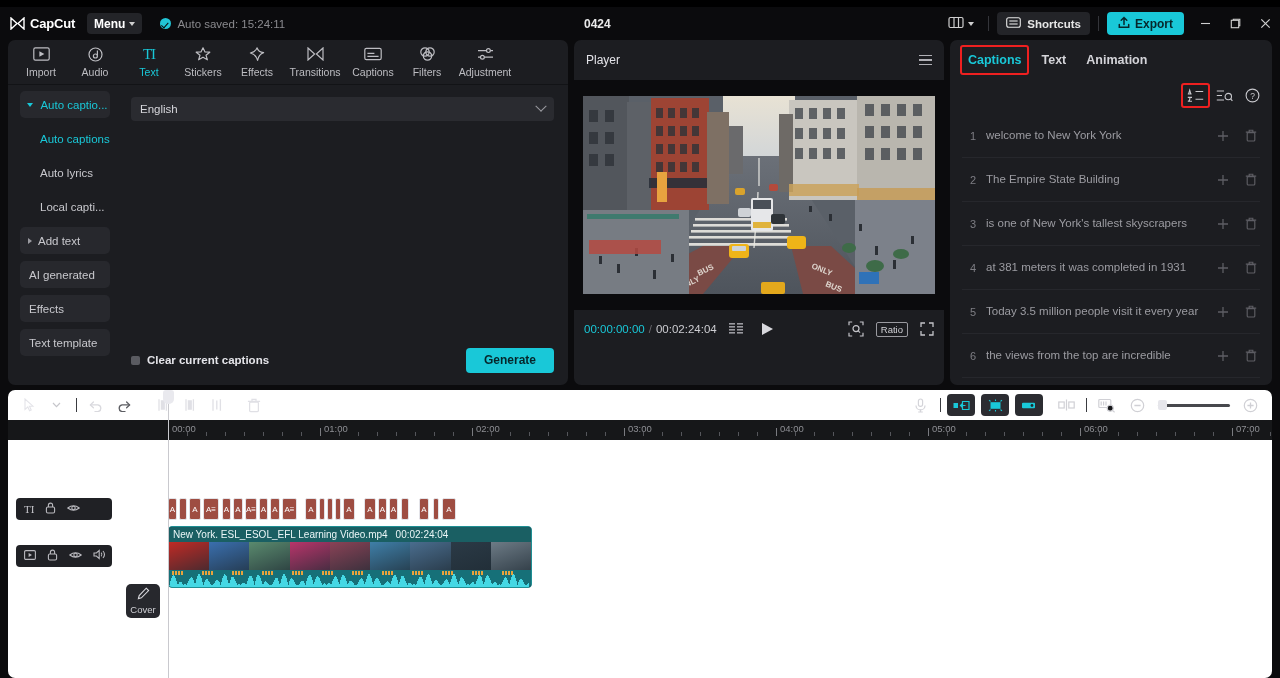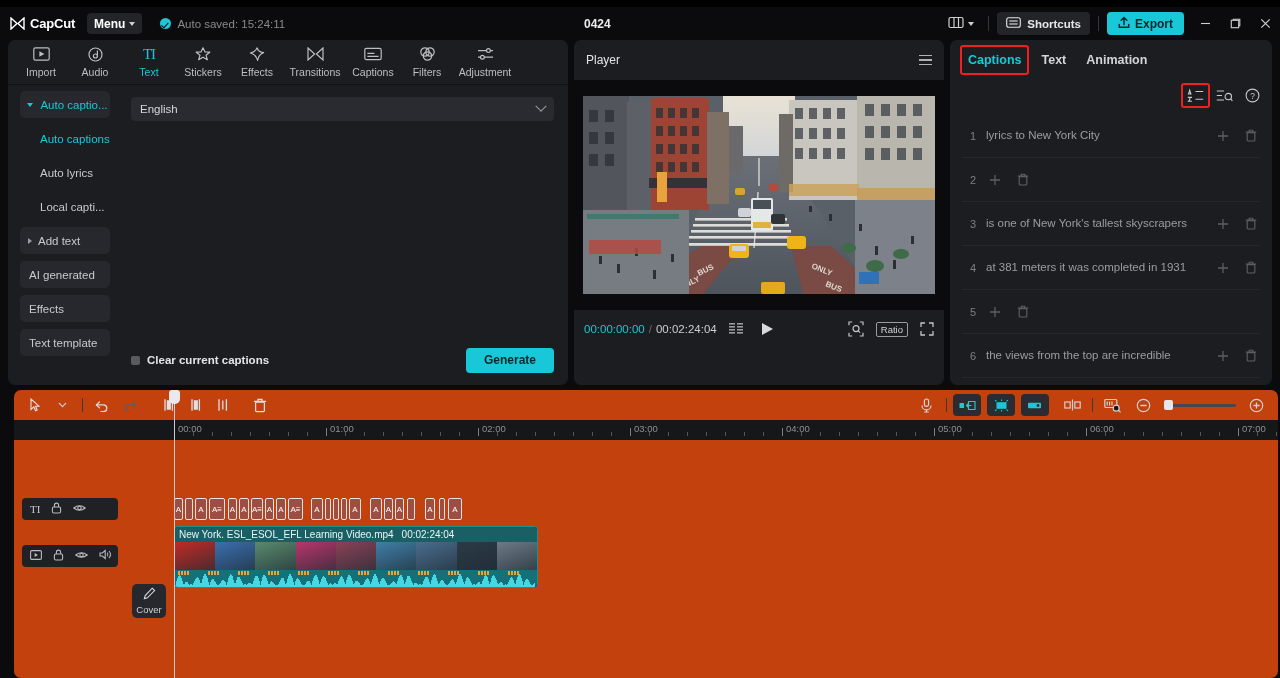--- a/index.html
+++ b/index.html
@@ -103,22 +103,22 @@
   .hl-box { position:absolute; border:2px solid #ee2020; border-radius:3px; pointer-events:none; }
   .cap-toolrow { height:34px; display:flex; align-items:center; justify-content:flex-end;
                  padding-right:12px; gap:12px; position:relative; }
   .cap-list { height:270px; overflow:hidden; padding:0 12px; }
   .cap-row { display:flex; align-items:center; min-height:44px; border-bottom:1px solid #26272c; gap:10px; }
   .cap-idx { width:14px; text-align:right; font-size:11px; color:#7e7e84; flex:none; }
   .cap-text { flex:1; font-size:11.5px; color:#9c9ca2; line-height:15px; padding:6px 0; }
   .cap-act { width:18px; display:flex; align-items:center; justify-content:center; color:#5e5e64; flex:none; }
 
   
-  .timeline { position:absolute; left:14px; top:383px; width:1264px; height:288px;
-              background:#c2410c; border-radius:7px; overflow:hidden; }
+  .timeline { position:absolute; left:8px; top:383px; width:1264px; height:288px;
+              background:#ffffff; border-radius:7px; overflow:hidden; }
   .tl-toolbar { height:30px; display:flex; align-items:center; padding:0 8px; }
   .tl-left { display:flex; align-items:center; gap:0; }
   .tlb { width:27px; height:24px; display:flex; align-items:center; justify-content:center; color:#d4d4d9; }
   .tlb.dim { color:#5d5e63; }
   .tl-sep { width:1px; height:14px; background:#3a3b40; margin:0 6px; }
   .tl-right { margin-left:auto; display:flex; align-items:center; gap:0; }
   .tlb-act { width:28px; height:22px; border-radius:4px; background:#2b2c31; display:flex;
              align-items:center; justify-content:center; margin-right:6px; }
   .zoom-slider { width:72px; height:3px; background:#47484d; border-radius:2px; position:relative; margin:0 7px; }
   .zoom-knob { position:absolute; left:0; top:-3.5px; width:9px; height:10px; background:#e6e6eb; border-radius:2px; }
@@ -613,41 +613,42 @@
       <span>
         <svg width="15" height="15" viewBox="0 0 15 15">
             <circle cx="7.5" cy="7.5" r="6.4" fill="none" stroke="#c8c8cd" stroke-width="1.1"></circle>
             <text x="7.5" y="10.8" text-anchor="middle" font-family="Liberation Sans" font-size="8.5" fill="#c8c8cd">?</text>
           </svg>
       </span>
     </div>
     <div class="cap-list" id="cap-list">
         <div class="cap-row">
           <span class="cap-idx">1</span>
-          <span class="cap-text">lyrics to New York City</span>
+          <span class="cap-text">welcome to New York York</span>
           <span class="cap-act">
             <svg width="12" height="12" viewBox="0 0 12 12">
               <g stroke="#5e5e64" stroke-width="1.3">
                 <line x1="6" y1="1" x2="6" y2="11"></line>
                 <line x1="1" y1="6" x2="11" y2="6"></line>
               </g>
             </svg>
           </span>
           <span class="cap-act">
             <svg width="12" height="13" viewBox="0 0 12 13">
               <g fill="none" stroke="#5e5e64" stroke-width="1.15">
                 <rect x="2.2" y="3.6" width="7.6" height="8.4" rx="1"></rect>
                 <line x1="0.8" y1="3.1" x2="11.2" y2="3.1"></line>
                 <path d="M4.2 3.1 L4.2 1.2 L7.8 1.2 L7.8 3.1"></path>
               </g>
             </svg>
           </span>
         </div>
         <div class="cap-row">
           <span class="cap-idx">2</span>
+          <span class="cap-text">The Empire State Building</span>
           <span class="cap-act">
             <svg width="12" height="12" viewBox="0 0 12 12">
               <g stroke="#5e5e64" stroke-width="1.3">
                 <line x1="6" y1="1" x2="6" y2="11"></line>
                 <line x1="1" y1="6" x2="11" y2="6"></line>
               </g>
             </svg>
           </span>
           <span class="cap-act">
             <svg width="12" height="13" viewBox="0 0 12 13">
@@ -696,20 +697,21 @@
               <g fill="none" stroke="#5e5e64" stroke-width="1.15">
                 <rect x="2.2" y="3.6" width="7.6" height="8.4" rx="1"></rect>
                 <line x1="0.8" y1="3.1" x2="11.2" y2="3.1"></line>
                 <path d="M4.2 3.1 L4.2 1.2 L7.8 1.2 L7.8 3.1"></path>
               </g>
             </svg>
           </span>
         </div>
         <div class="cap-row">
           <span class="cap-idx">5</span>
+          <span class="cap-text">Today 3.5 million people visit it every year</span>
           <span class="cap-act">
             <svg width="12" height="12" viewBox="0 0 12 12">
               <g stroke="#5e5e64" stroke-width="1.3">
                 <line x1="6" y1="1" x2="6" y2="11"></line>
                 <line x1="1" y1="6" x2="11" y2="6"></line>
               </g>
             </svg>
           </span>
           <span class="cap-act">
             <svg width="12" height="13" viewBox="0 0 12 13">

